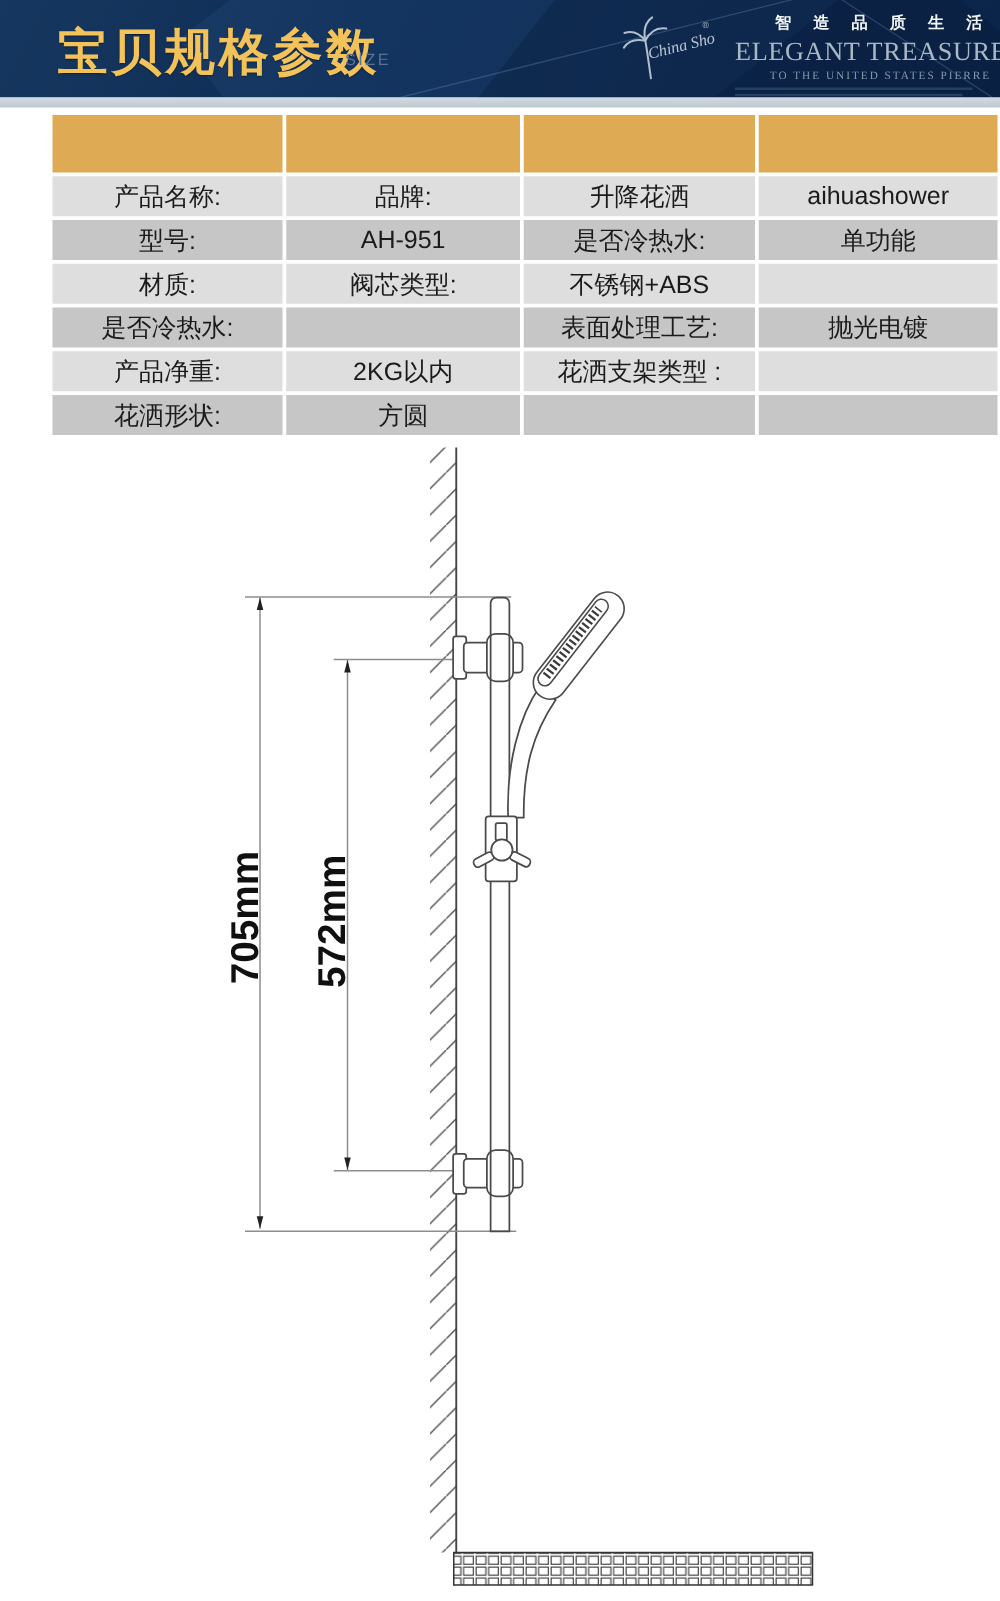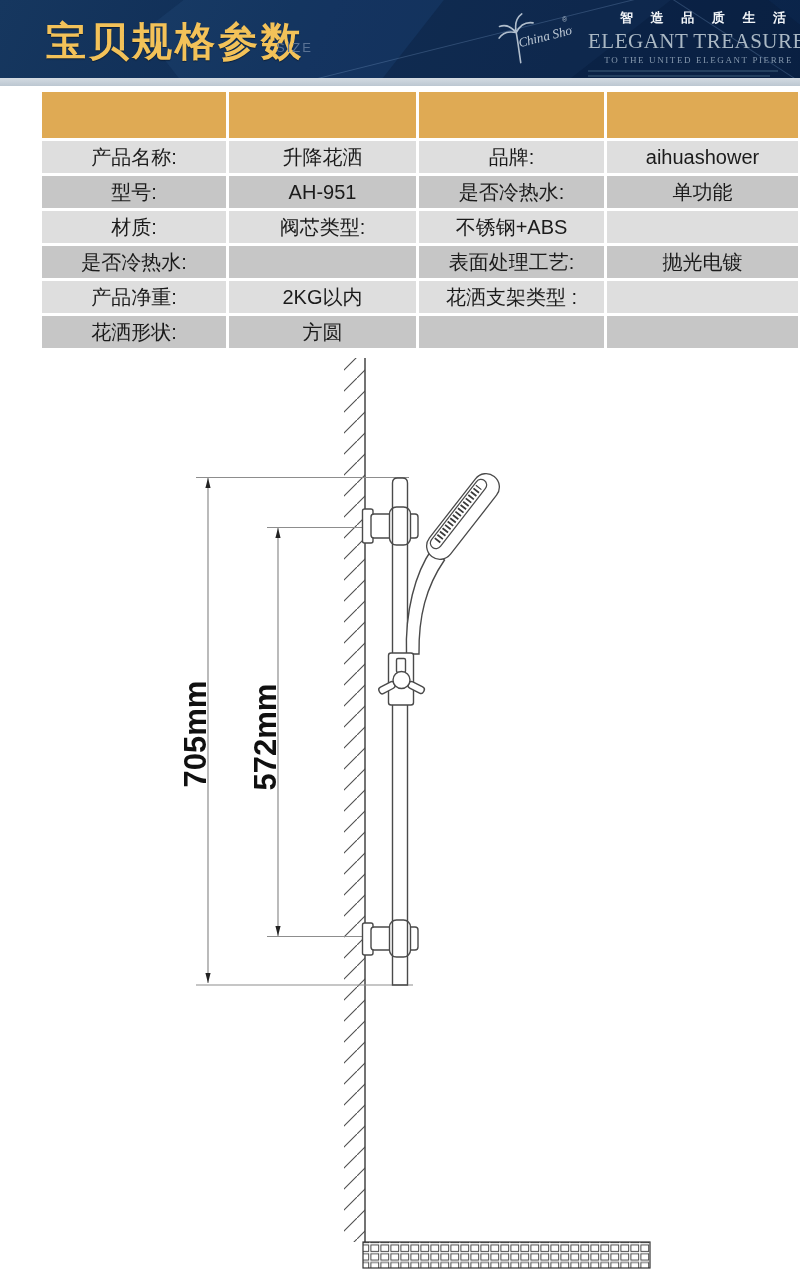--- a/index.html
+++ b/index.html
@@ -70,38 +70,38 @@
       <path d="M22 52 C24 40 26 30 27 22"></path>
       <path d="M27 22 C20 18 14 18 9 22 M27 22 C24 14 19 11 13 11 M27 22 C28 13 32 8 38 6 M27 22 C33 16 40 15 46 18"></path>
     </g>
     <text x="26" y="38" transform="rotate(-14 40 33)" font-family="Liberation Serif, serif" font-style="italic" font-size="13" fill="#e4ecf3">China Shower</text>
     <text x="70" y="16" font-size="7" fill="#cfdae4">®</text>
   </svg>
 
   <div class="right-block">
     <div class="slogan-cn">智 造 品 质 生 活</div>
     <div class="slogan-en">ELEGANT TREASURES</div>
-    <div class="slogan-sub">TO THE UNITED ELEGANT PIERRE</div>
+    <div class="slogan-sub">TO THE UNITED STATES PIERRE</div>
     <div class="deco-lines">
       <div style="width:190px"></div>
         <div style="width:182px"></div>
 
     </div>
   </div>
 </div>
 <div class="strip"></div>
 
 <div class="spec-table" id="spec-table">
   <div class="hcell"></div>
   <div class="hcell"></div>
   <div class="hcell"></div>
   <div class="hcell"></div>
 <div class="cell row-light">产品名称:</div>
+    <div class="cell row-light">品牌:</div>
     <div class="cell row-light">升降花洒</div>
-    <div class="cell row-light">品牌:</div>
     <div class="cell row-light">aihuashower</div>
     <div class="cell row-dark">型号:</div>
     <div class="cell row-dark">AH-951</div>
     <div class="cell row-dark">是否冷热水:</div>
     <div class="cell row-dark">单功能</div>
     <div class="cell row-light">材质:</div>
     <div class="cell row-light">阀芯类型:</div>
     <div class="cell row-light">不锈钢+ABS</div>
     <div class="cell row-light"></div>
     <div class="cell row-dark">是否冷热水:</div>

